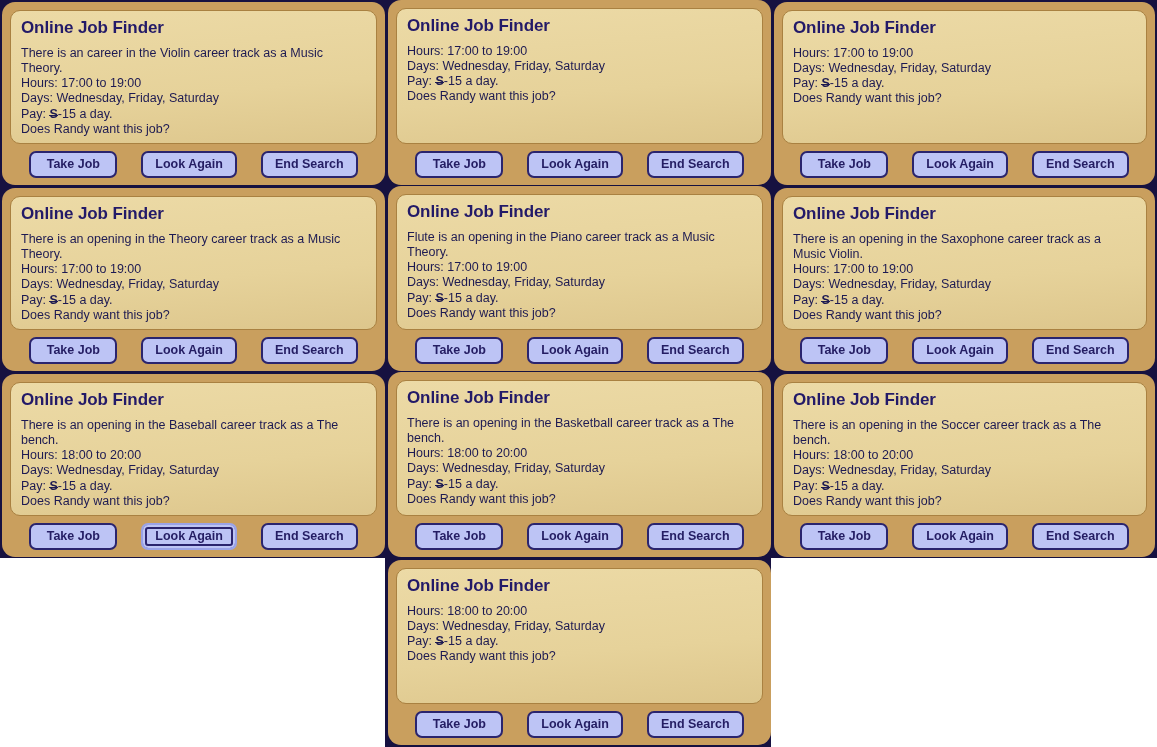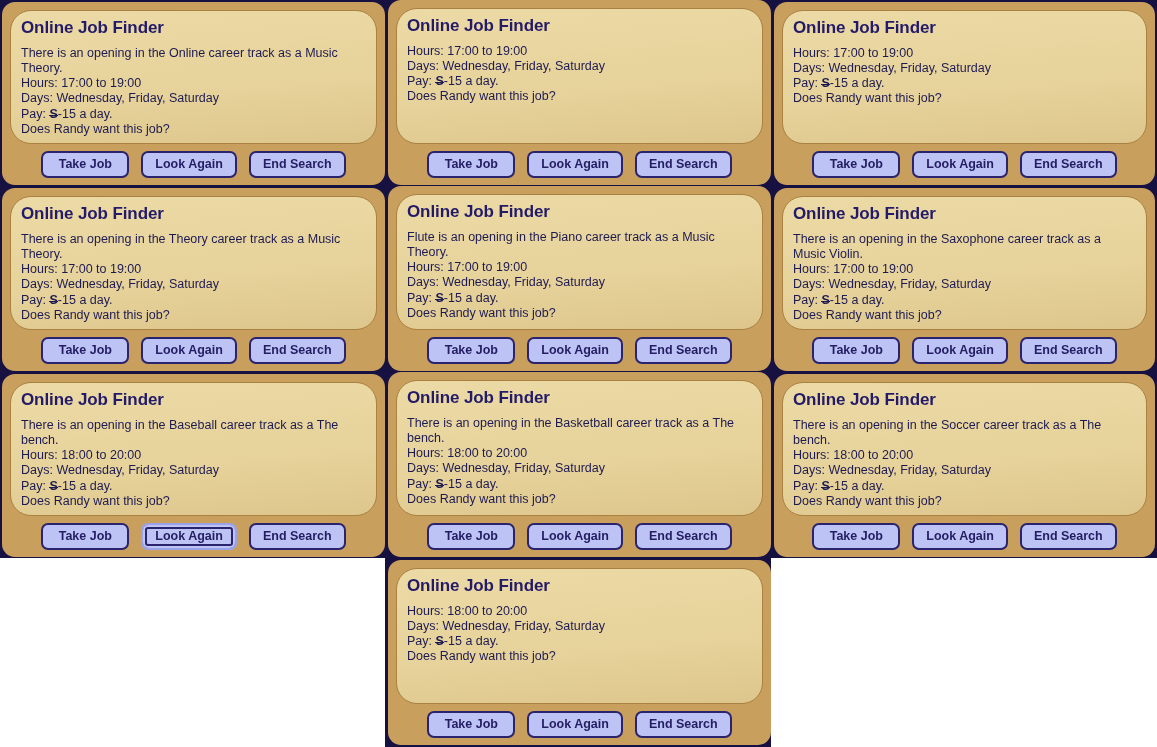--- a/index.html
+++ b/index.html
@@ -47,21 +47,21 @@
     padding: 8px 8px 7px 8px;
     display: flex;
     flex-direction: column;
   }
 
   .panel-inner {
     box-sizing: border-box;
     flex: 1 1 auto;
     background: linear-gradient(175deg, #ecdaa6 0%, #e6d29a 60%, #ddc68c 100%);
     border: 1px solid #a98141;
-    border-radius: 21px;
+    border-radius: 10px;
     padding: 8px 10px 6px 10px;
     overflow: hidden;
   }
 
   .panel-title {
     font-size: 17px;
     font-weight: bold;
     color: #231a68;
     letter-spacing: -0.1px;
     margin: 0 0 9px 0;
@@ -95,21 +95,21 @@
     top: 52%;
     height: 1px;
     background: #1d1a52;
   }
 
   .panel-buttons {
     flex: 0 0 auto;
     display: flex;
     justify-content: center;
     align-items: flex-end;
-    gap: 12px;
+    gap: 24px;
     padding-top: 7px;
   }
 
   .btn {
     box-sizing: border-box;
     min-width: 88px;
     padding: 4px 12px 5px 12px;
     background: #bdc4f5;
     border: 2px solid #2a246e;
     border-radius: 7px;
@@ -132,21 +132,21 @@
 </head>
 <body>
 
 <div id="grid">
   <div class="backdrop" id="backdrop-main"></div>
   <div class="backdrop" id="backdrop-last"></div>
 <div class="panel" style="left: 2px; top: 2px; width: 383px; height: 183px;">
       <div class="panel-inner">
         <div class="panel-title">Online Job Finder</div>
         <div class="panel-body">
-          <span class="desc">There is an opening in the Online career track as a Music Theory.</span>
+          <span class="desc">There is an career in the Violin career track as a Music Theory.</span>
           <span class="ln">Hours: <span>17:00 to 19:00</span></span>
           <span class="ln">Days: <span>Wednesday, Friday, Saturday</span></span>
           <span class="ln">Pay: <span class="simoleon">S</span><span>-15 a day.</span></span>
           <span class="ln">Does Randy want this job?</span>
         </div>
       </div>
       <div class="panel-buttons">
         <div class="btn">Take Job</div>
         <div class="btn">Look Again</div>
         <div class="btn">End Search</div>

